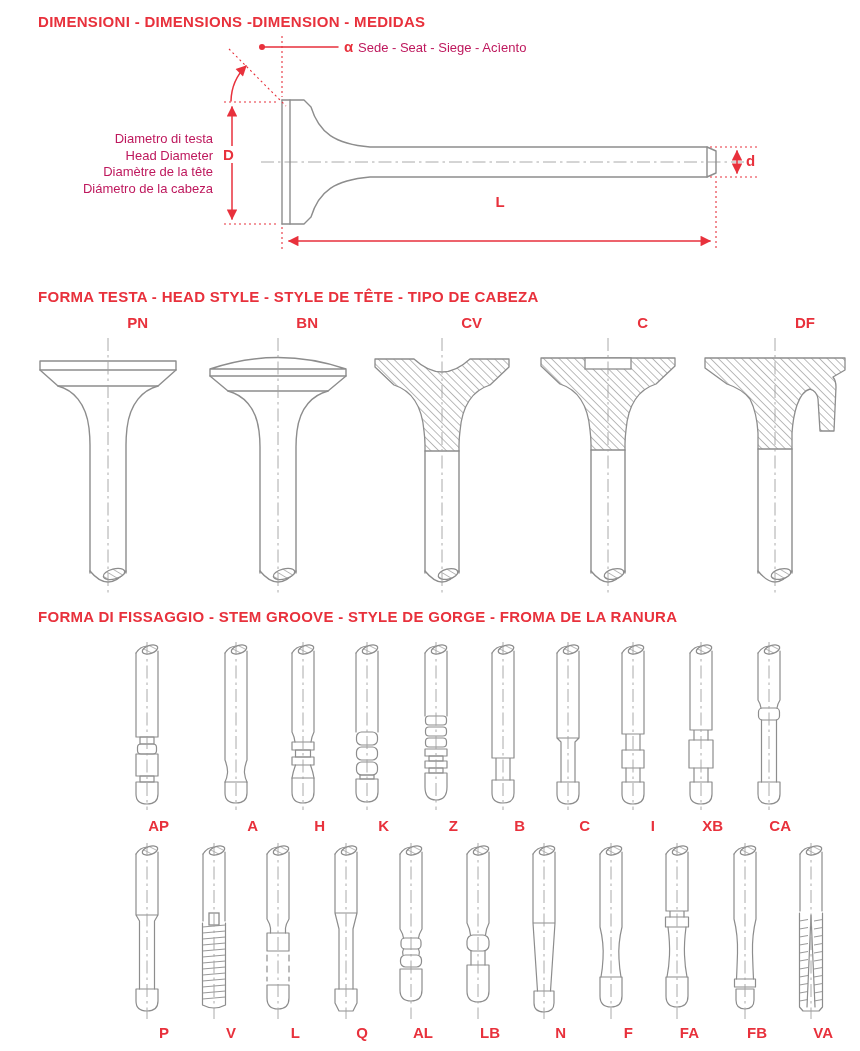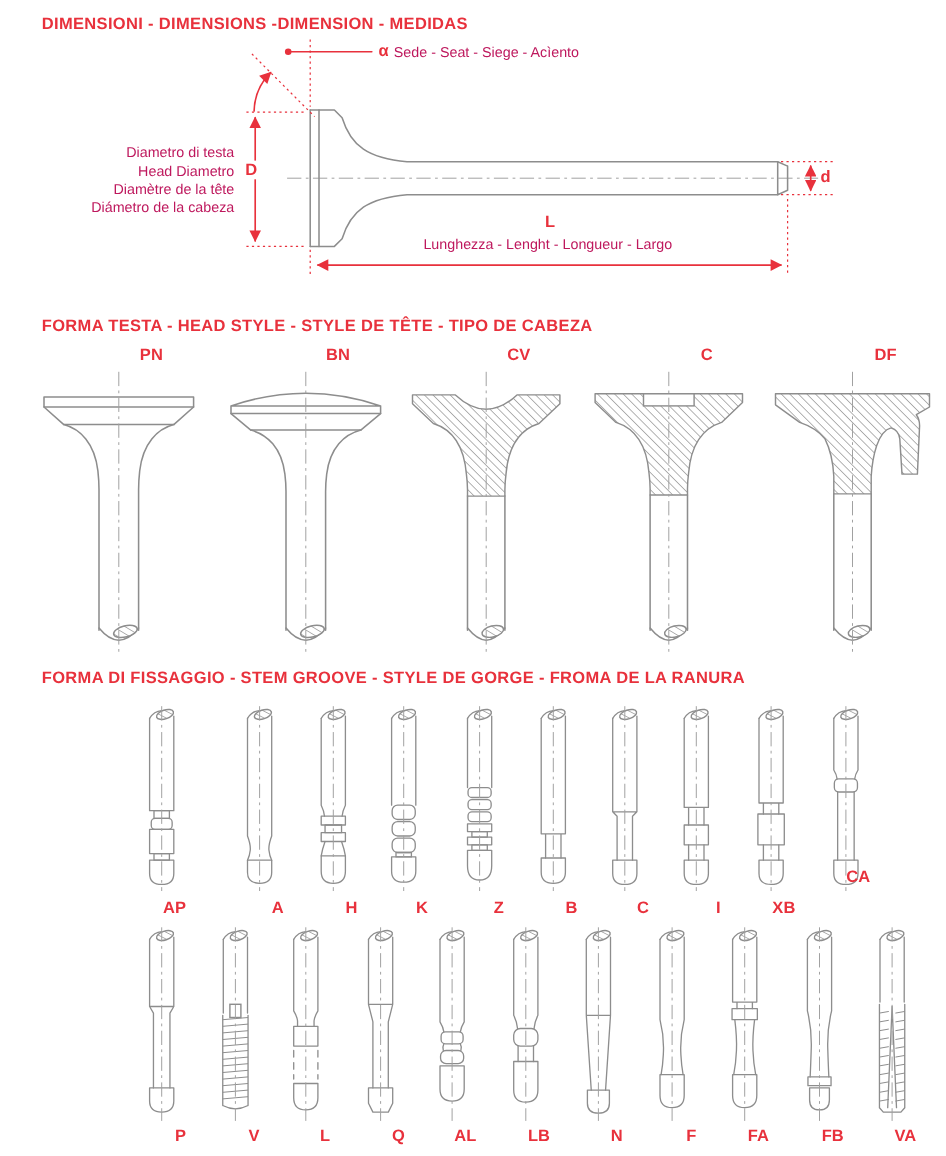--- a/index.html
+++ b/index.html
@@ -68,29 +68,28 @@
     <line class="r" x1="289" y1="241" x2="710" y2="241" marker-start="url(#ar)" marker-end="url(#ar)"></line>
     <line class="r" x1="737" y1="151" x2="737" y2="173" marker-start="url(#ar)" marker-end="url(#ar)"></line>
   </svg>
 
   <span class="abs sym" style="left:342px;top:38px">α</span>
   <span class="abs lbl" style="left:358px;top:40px">Sede - Seat - Siege - Acìento</span>
 
 
   <div class="abs ralign" style="left:0;top:131px;width:213px">
     <div class="lbl">Diametro di testa</div>
-    <div class="lbl">Head Diametro</div>
+    <div class="lbl">Head Diameter</div>
     <div class="lbl">Diamètre de la tête</div>
     <div class="lbl">Diámetro de la cabeza</div>
   </div>
 
   <span class="abs sym" style="left:221px;top:146px">D</span>
   <span class="abs sym" style="left:744px;top:152px">d</span>
   <div class="abs sym calign" style="left:283px;top:193px;width:430px;background:none">L</div>
-  <div class="abs lbl calign" style="left:283px;top:214px;width:430px">Lunghezza - Lenght - Longueur - Largo</div>
 
   <div class="abs title" style="left:38px;top:288px">FORMA TESTA - HEAD STYLE - STYLE DE TÊTE - TIPO DE CABEZA</div>
 
   <div class="abs code" style="left:68px;top:314px;width:80px">PN</div>
   <div class="abs code" style="left:238px;top:314px;width:80px">BN</div>
   <div class="abs code" style="left:402px;top:314px;width:80px">CV</div>
   <div class="abs code" style="left:568px;top:314px;width:80px">C</div>
   <div class="abs code" style="left:735px;top:314px;width:80px">DF</div>
 
   <svg style="left:33px;top:333px" width="150" height="268" viewBox="0 0 150 268">
@@ -243,21 +242,21 @@
 
   <div class="abs code" style="left:125px;top:817px;width:44px">AP</div>
   <div class="abs code" style="left:214px;top:817px;width:44px">A</div>
   <div class="abs code" style="left:281px;top:817px;width:44px">H</div>
   <div class="abs code" style="left:345px;top:817px;width:44px">K</div>
   <div class="abs code" style="left:414px;top:817px;width:44px">Z</div>
   <div class="abs code" style="left:481px;top:817px;width:44px">B</div>
   <div class="abs code" style="left:546px;top:817px;width:44px">C</div>
   <div class="abs code" style="left:611px;top:817px;width:44px">I</div>
   <div class="abs code" style="left:679px;top:817px;width:44px">XB</div>
-  <div class="abs code" style="left:747px;top:789px;width:44px">CA</div>
+  <div class="abs code" style="left:747px;top:817px;width:44px">CA</div>
 
   <svg style="left:123px;top:843px" width="48" height="180" viewBox="0 0 48 180">
     <ellipse class="f" cx="27" cy="7.5" rx="8" ry="4" transform="rotate(-18 27 7.5)"></ellipse>
     <path class="s" d="M13,11 Q17,4.5 24,4"></path>
     <path class="s" d="M13,11 V72 M35,9 V72 M13,72 H35 M13,72 L16.5,78 V146 M35,72 L31.5,78 V146"></path>
     <path class="s" d="M13,146 H35 V158 Q35,168 24,168 Q13,168 13,158 Z"></path>
     <line class="cl" x1="24" y1="0" x2="24" y2="176"></line>
   </svg>
 
   <svg style="left:190px;top:843px" width="48" height="180" viewBox="0 0 48 180">

